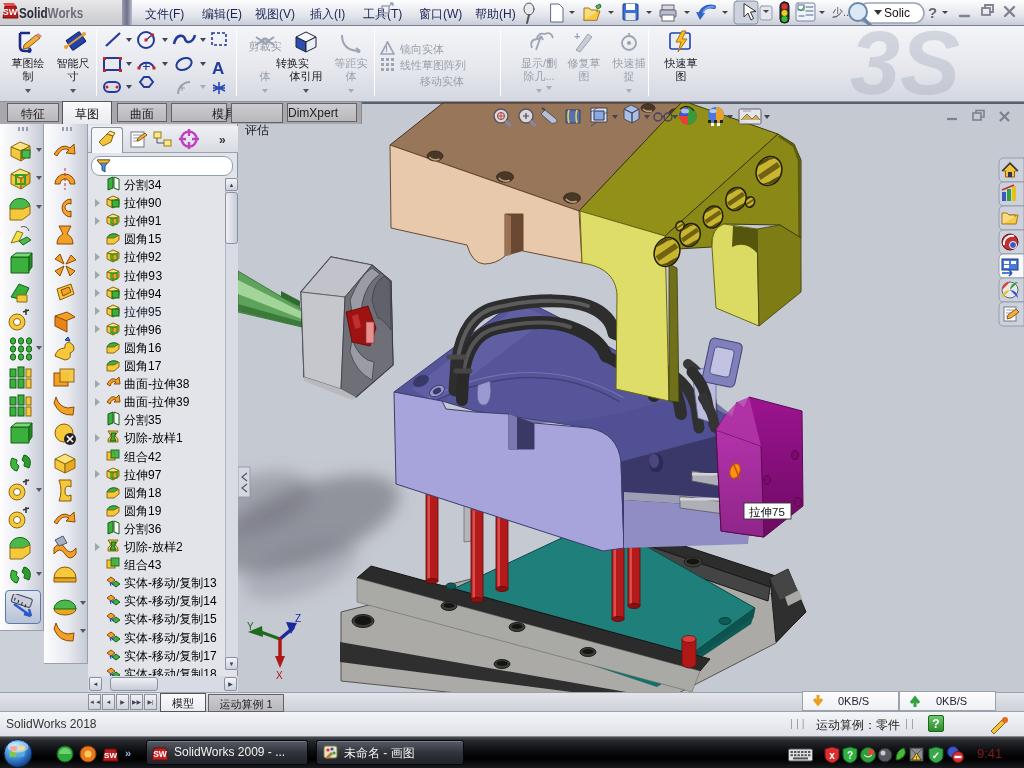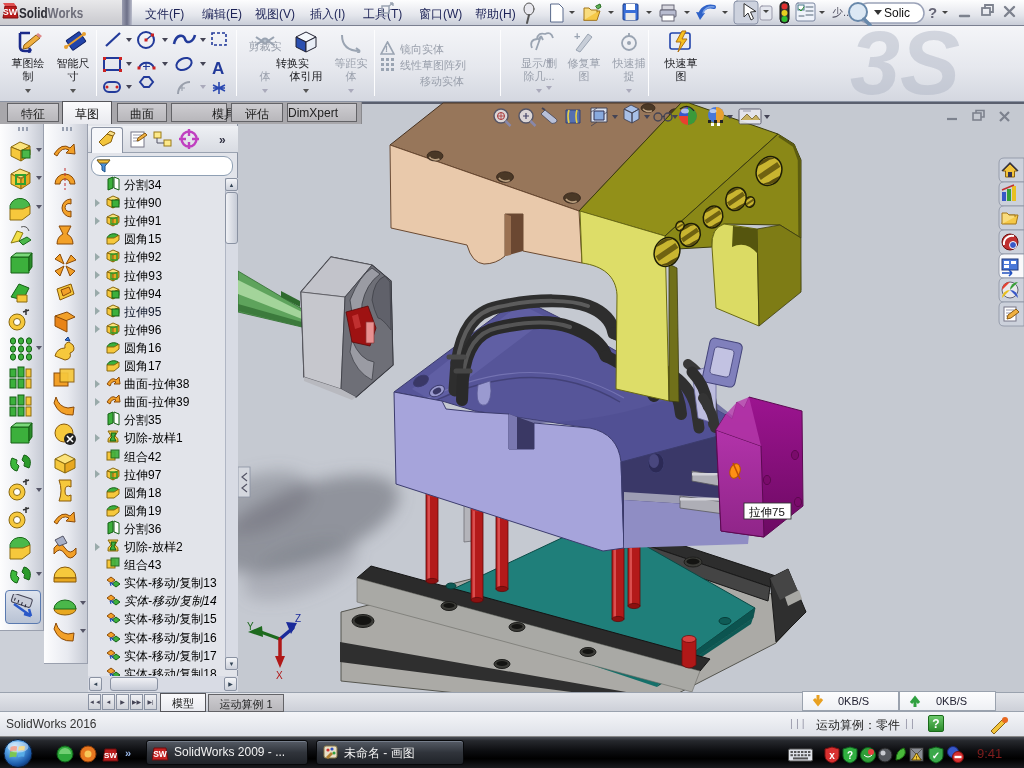--- a/index.html
+++ b/index.html
@@ -235,21 +235,21 @@
 <rect x="2" y="4" width="20" height="16" rx="2" fill="#e8ecf6" stroke="#2244aa" stroke-width="1.6"></rect>
 <path d="M14 2 L8 13 h5 l-3 10 9 -13 h-5 l4 -8z" fill="#f6c020" stroke="#b07010"></path>
   </svg>
 <div class="abs txt" style="left:651px;top:56px;width:60px;text-align:center;font-size:11px;color:#1b1b1f;">快速草</div>
 <div class="abs txt" style="left:651px;top:69px;width:60px;text-align:center;font-size:11px;color:#1b1b1f;">图</div>
 <div class="abs" style="left:0;top:102px;width:362px;height:22px;background:#a8a7ab;border-right:1px solid #8a8a8e;z-index:6;"></div>
 <div class="abs txt" style="left:7px;top:103px;width:52px;height:19px;background:linear-gradient(#cdccd0,#b8b7bb);border:1px solid #636367;text-align:center;font-size:12px;color:#222;padding-top:2px;z-index:7;">特征</div>
 <div class="abs txt" style="left:62px;top:101px;width:50px;height:23px;background:linear-gradient(#fbfbfd,#e9eaef);border:1px solid #55555a;border-bottom:none;text-align:center;font-size:12px;color:#111;padding-top:4px;z-index:7;">草图</div>
 <div class="abs txt" style="left:117px;top:103px;width:50px;height:19px;background:linear-gradient(#cdccd0,#b8b7bb);border:1px solid #636367;text-align:center;font-size:12px;color:#222;padding-top:2px;z-index:7;">曲面</div>
 <div class="abs txt" style="left:171px;top:103px;width:56px;height:19px;background:linear-gradient(#cdccd0,#b8b7bb);border:1px solid #636367;text-align:left;font-size:12px;color:#222;padding-top:2px;z-index:7;padding-left:40px;">模具工具</div>
-<div class="abs txt" style="left:231px;top:103px;width:52px;height:19px;background:linear-gradient(#cdccd0,#b8b7bb);border:1px solid #636367;text-align:center;font-size:12px;color:#222;padding-top:2px;z-index:7;">评估</div>
+<div class="abs txt" style="left:231px;top:103px;width:52px;height:19px;background:linear-gradient(#cdccd0,#b8b7bb);border:1px solid #636367;text-align:center;font-size:12px;color:#222;padding-top:18px;z-index:7;">评估</div>
 <div class="abs txt" style="left:287px;top:103px;width:70px;height:19px;background:linear-gradient(#cdccd0,#b8b7bb);border:1px solid #636367;font-size:12px;color:#222;padding-top:2px;z-index:7;">DimXpert</div>
 <svg class="abs" style="left:238px;top:102px" width="786" height="591" viewBox="238 102 786 591">
     <defs>
       <linearGradient id="magR" x1="0" y1="0" x2="0" y2="1">
         <stop offset="0%" stop-color="#9c1490"></stop>
         <stop offset="100%" stop-color="#6c0a62"></stop>
       </linearGradient>
       <linearGradient id="magL" x1="0" y1="0" x2="0" y2="1">
         <stop offset="0%" stop-color="#b233aa"></stop>
         <stop offset="100%" stop-color="#8f2588"></stop>
@@ -905,21 +905,21 @@
     <path d="M1 6 l4 -3 4 3 -4 3z" fill="#f2a028" stroke="#8a4a08"></path>
     <path d="M6 10 l4 -3 4 3 -4 3z" fill="#3cb03c" stroke="#156015"></path>
     <path d="M4 9 l4 2 m-4 -2 l1 3 m-1 -3 l3 0" stroke="#2050c0" fill="none"></path>
   </svg>
 <div class="abs txt" style="left:124px;top:575.2px;font-size:12px;color:#000;">实体-移动/复制13</div>
 <svg class="abs" style="left:106px;top:592.3px" width="15" height="15" viewBox="0 0 15 15">
     <path d="M1 6 l4 -3 4 3 -4 3z" fill="#f2a028" stroke="#8a4a08"></path>
     <path d="M6 10 l4 -3 4 3 -4 3z" fill="#3cb03c" stroke="#156015"></path>
     <path d="M4 9 l4 2 m-4 -2 l1 3 m-1 -3 l3 0" stroke="#2050c0" fill="none"></path>
   </svg>
-<div class="abs txt" style="left:124px;top:593.3px;font-size:12px;color:#000;font-style:italic;">实体-移动/复制14</div>
+<div class="abs txt" style="left:124px;top:593.3px;font-size:12px;color:#000;">实体-移动/复制14</div>
 <svg class="abs" style="left:106px;top:610.4000000000001px" width="15" height="15" viewBox="0 0 15 15">
     <path d="M1 6 l4 -3 4 3 -4 3z" fill="#f2a028" stroke="#8a4a08"></path>
     <path d="M6 10 l4 -3 4 3 -4 3z" fill="#3cb03c" stroke="#156015"></path>
     <path d="M4 9 l4 2 m-4 -2 l1 3 m-1 -3 l3 0" stroke="#2050c0" fill="none"></path>
   </svg>
 <div class="abs txt" style="left:124px;top:611.4000000000001px;font-size:12px;color:#000;">实体-移动/复制15</div>
 <svg class="abs" style="left:106px;top:628.5px" width="15" height="15" viewBox="0 0 15 15">
     <path d="M1 6 l4 -3 4 3 -4 3z" fill="#f2a028" stroke="#8a4a08"></path>
     <path d="M6 10 l4 -3 4 3 -4 3z" fill="#3cb03c" stroke="#156015"></path>
     <path d="M4 9 l4 2 m-4 -2 l1 3 m-1 -3 l3 0" stroke="#2050c0" fill="none"></path>
@@ -957,21 +957,21 @@
 <div class="abs" style="left:899px;top:691px;width:97px;height:20px;background:linear-gradient(#fdfdfe,#eef0f4);border:1px solid #9aa2ae;"></div>
 <svg class="abs" style="left:812px;top:694px" width="12" height="14" viewBox="0 0 12 14">
     <path d="M6 1 v8 m-4 -4 l4 5 4 -5" stroke="#e8a020" stroke-width="3" fill="none"></path>
   </svg>
 <div class="abs txt" style="left:838px;top:695px;font-size:11px;color:#223;">0KB/S</div>
 <svg class="abs" style="left:909px;top:694px" width="12" height="14" viewBox="0 0 12 14">
     <path d="M6 13 v-8 m-4 4 l4 -5 4 5" stroke="#30a040" stroke-width="3" fill="none"></path>
   </svg>
 <div class="abs txt" style="left:936px;top:695px;font-size:11px;color:#223;">0KB/S</div>
 <div class="abs" style="left:0;top:712px;width:1024px;height:25px;background:linear-gradient(#f4f5f8,#dee1e8);border-bottom:1px solid #888;"></div>
-<div class="abs txt" style="left:6px;top:717px;font-size:12px;color:#333;">SolidWorks 2016</div>
+<div class="abs txt" style="left:6px;top:717px;font-size:12px;color:#333;">SolidWorks 2018</div>
 <div class="abs txt" style="left:790px;top:717px;font-size:11px;color:#99a;">| | |</div>
 <div class="abs txt" style="left:816px;top:717px;font-size:12px;color:#222;">运动算例：零件</div>
 <div class="abs txt" style="left:905px;top:717px;font-size:11px;color:#99a;">| |</div>
 <div class="abs" style="left:928px;top:715px;width:16px;height:17px;background:linear-gradient(#6cc86c,#2a8a2a);border:1px solid #1a6a1a;border-radius:2px;color:#fff;font-size:12px;font-weight:bold;text-align:center;line-height:16px;">?</div>
 <svg class="abs" style="left:988px;top:714px" width="22" height="20" viewBox="0 0 22 20">
     <path d="M3 17 L15 5 l3 3 -12 12z" fill="#f2c43c" stroke="#8a6210"></path>
     <circle cx="17" cy="6" r="3" fill="#e86820"></circle>
   </svg>
 <div class="abs" style="left:0;top:737px;width:1024px;height:31px;background:linear-gradient(#4a4e55,#26282d 12%,#0c0d10 45%,#000 70%,#1a1b1f);"></div>
 <svg class="abs" style="left:2px;top:739px" width="32" height="29" viewBox="0 0 32 29">

